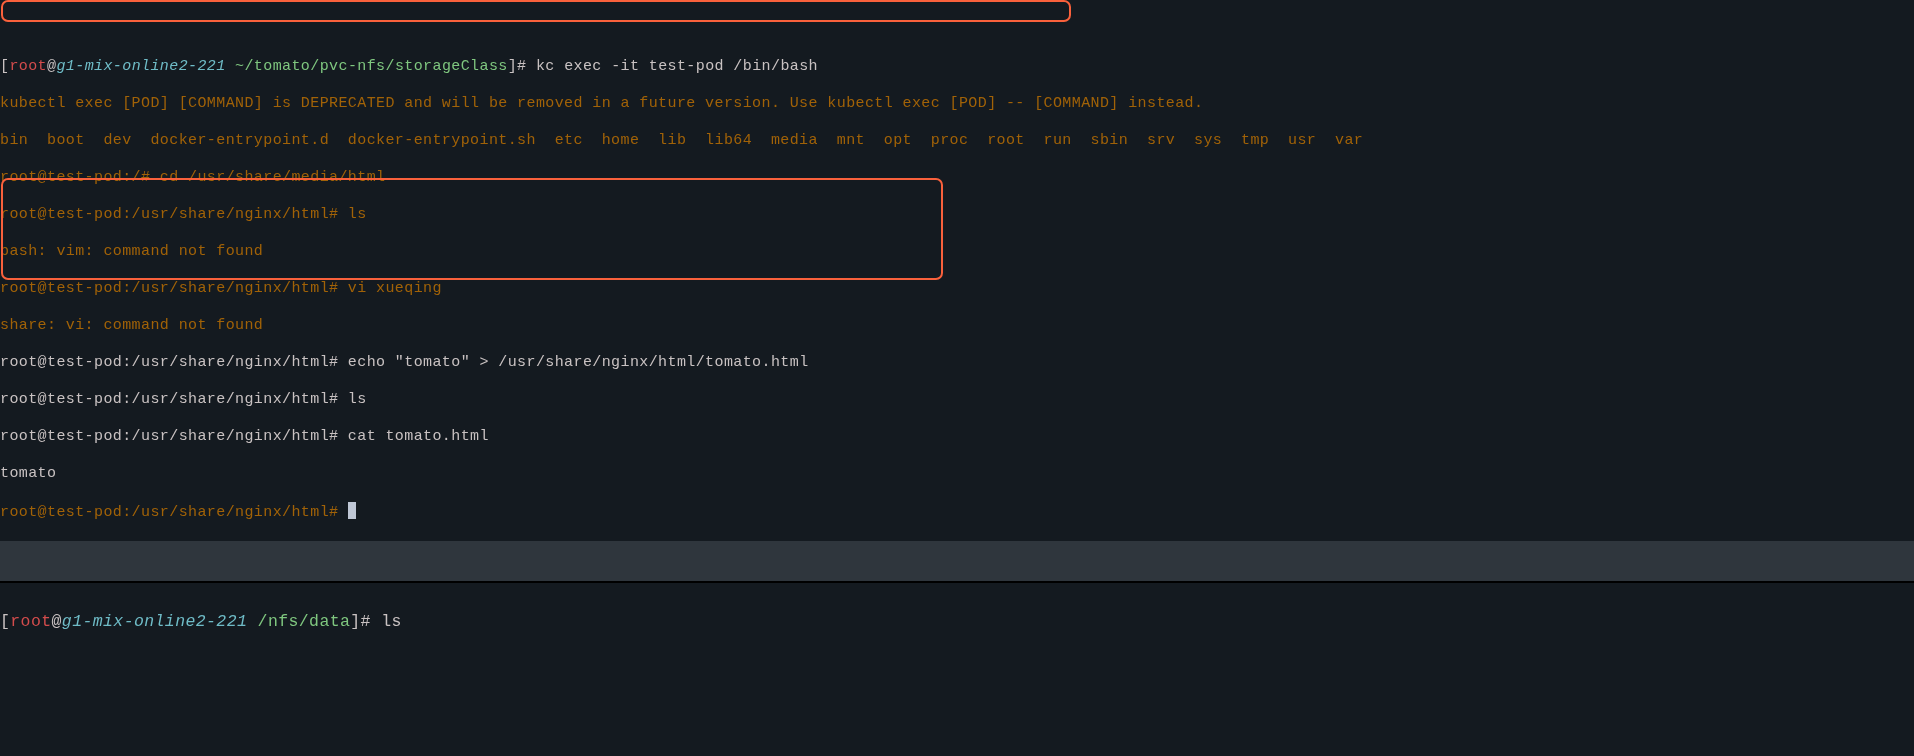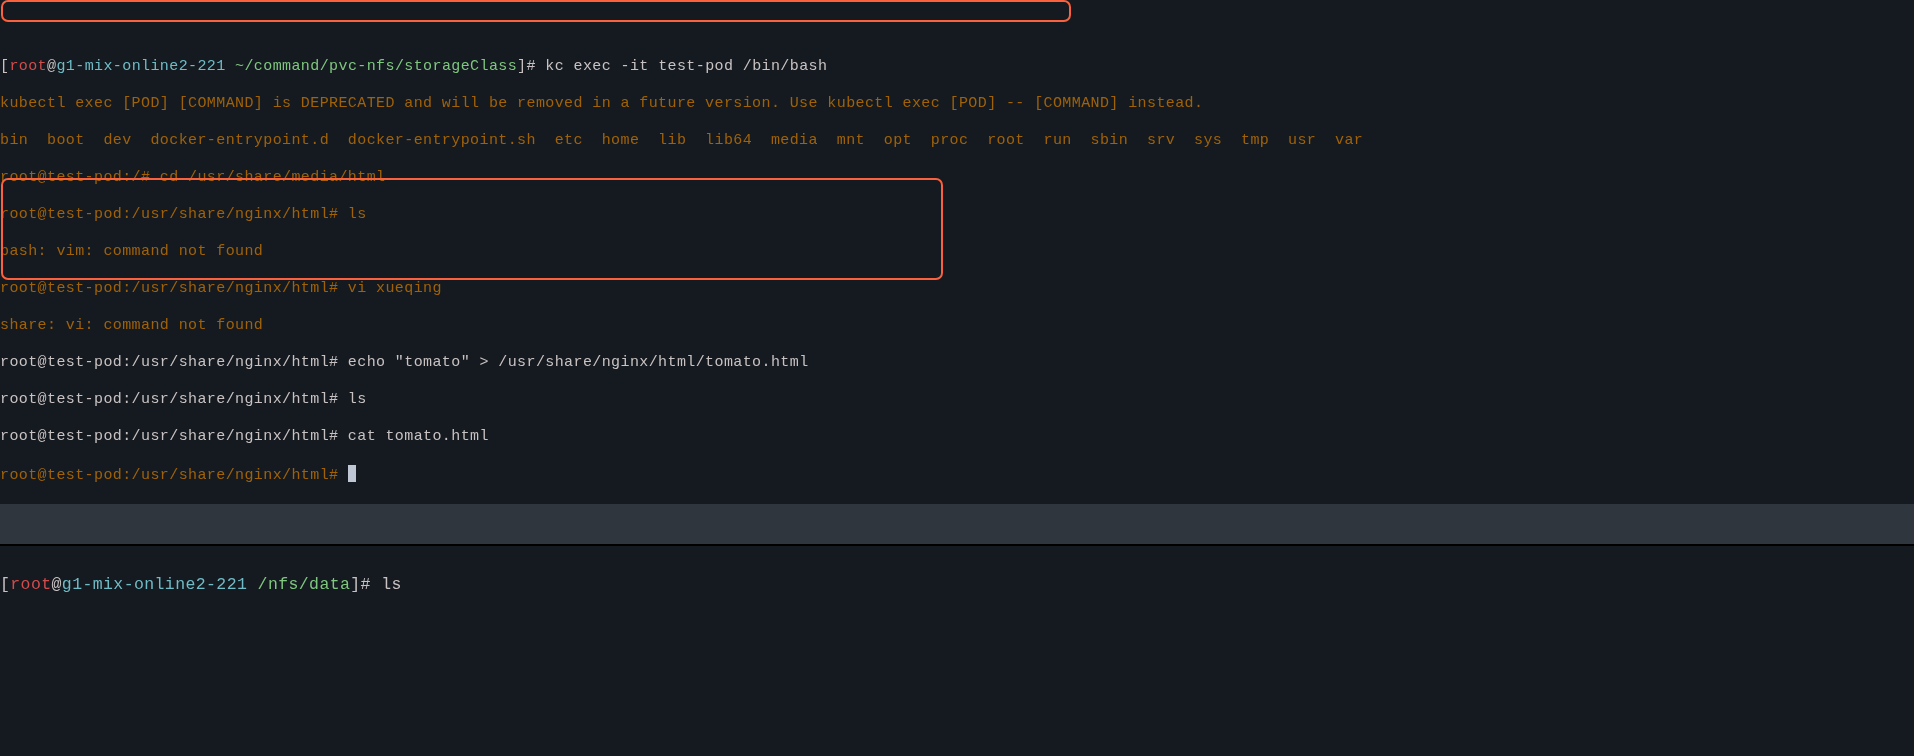--- a/index.html
+++ b/index.html
@@ -7,43 +7,44 @@
   .panel{position:relative;white-space:pre;color:#89a;background:#141a20}
   .top-panel{padding-top:2px}
   .bot-panel{padding-top:6px}
   .gap{height:40px;background:#2f363d}
   .sep{height:2px;background:#000}
   .red{color:#d34c4c}
   .grn{color:#7fc77f}
   .cyn{color:#6fbcc7}
   .wht{color:#c9c2c2}
   .dim{color:#a16207}
-  .ital{}
+  .ital{font-style:italic}
   .cursor{display:inline-block;width:8px;height:17px;background:#bfc7d5;vertical-align:-3px}
   .box{position:absolute;border:2px solid #fa613c;border-radius:7px;pointer-events:none}
   .box1{left:1px;top:0px;width:1066px;height:18px}
   .box2{left:1px;top:178px;width:938px;height:98px}
 </style>
 </head>
 <body>
 
 <div class="panel top-panel">
 <div class="box box1"></div>
 <div class="box box2"></div>
-<div><span class="wht">[</span><span class="red">root</span><span class="wht">@</span><span class="cyn ital">g1-mix-online2-221 </span><span class="grn">~/command/pvc-nfs/storageClass</span><span class="wht">]# </span><span class="wht">kc exec -it test-pod /bin/bash</span></div>
+<div><span class="wht">[</span><span class="red">root</span><span class="wht">@</span><span class="cyn ital">g1-mix-online2-221 </span><span class="grn">~/tomato/pvc-nfs/storageClass</span><span class="wht">]# </span><span class="wht">kc exec -it test-pod /bin/bash</span></div>
 <div class="dim"><span>kubectl exec [POD] [COMMAND] is DEPRECATED and will be removed in a future version. Use kubectl exec [POD] -- [COMMAND] instead.</span></div>
 <div class="dim"><span>bin  boot  dev  docker-entrypoint.d  docker-entrypoint.sh  etc  home  lib  lib64  media  mnt  opt  proc  root  run  sbin  srv  sys  tmp  usr  var</span></div>
 <div><span class="dim">root@test-pod:/# </span><span class="dim">cd /usr/share/media/html</span></div>
 <div><span class="dim">root@test-pod:/usr/share/nginx/html# </span><span class="dim">ls</span></div>
 <div class="dim"><span>bash: vim: command not found</span></div>
 <div><span class="dim">root@test-pod:/usr/share/nginx/html# </span><span class="dim">vi xueqing</span></div>
 <div class="dim"><span>share: vi: command not found</span></div>
 <div><span class="wht">root@test-pod:/usr/share/nginx/html# </span><span class="wht">echo "tomato" &gt; /usr/share/nginx/html/tomato.html</span></div>
 <div><span class="wht">root@test-pod:/usr/share/nginx/html# </span><span class="wht">ls</span></div>
 <div><span class="wht">root@test-pod:/usr/share/nginx/html# </span><span class="wht">cat tomato.html</span></div>
+<div class="wht"><span>tomato</span></div>
 <div><span class="dim">root@test-pod:/usr/share/nginx/html# </span><span class="cursor"></span></div>
 </div>
 
 <div class="gap"></div>
 <div class="sep"></div>
 
 <div class="panel bot-panel" style="font-size:16.5px;line-height:22.5px">
 <div><span class="wht">[</span><span class="red">root</span><span class="wht">@</span><span class="cyn ital">g1-mix-online2-221 </span><span class="grn">/nfs/data</span><span class="wht">]# </span><span class="wht">ls</span></div>
 
 

